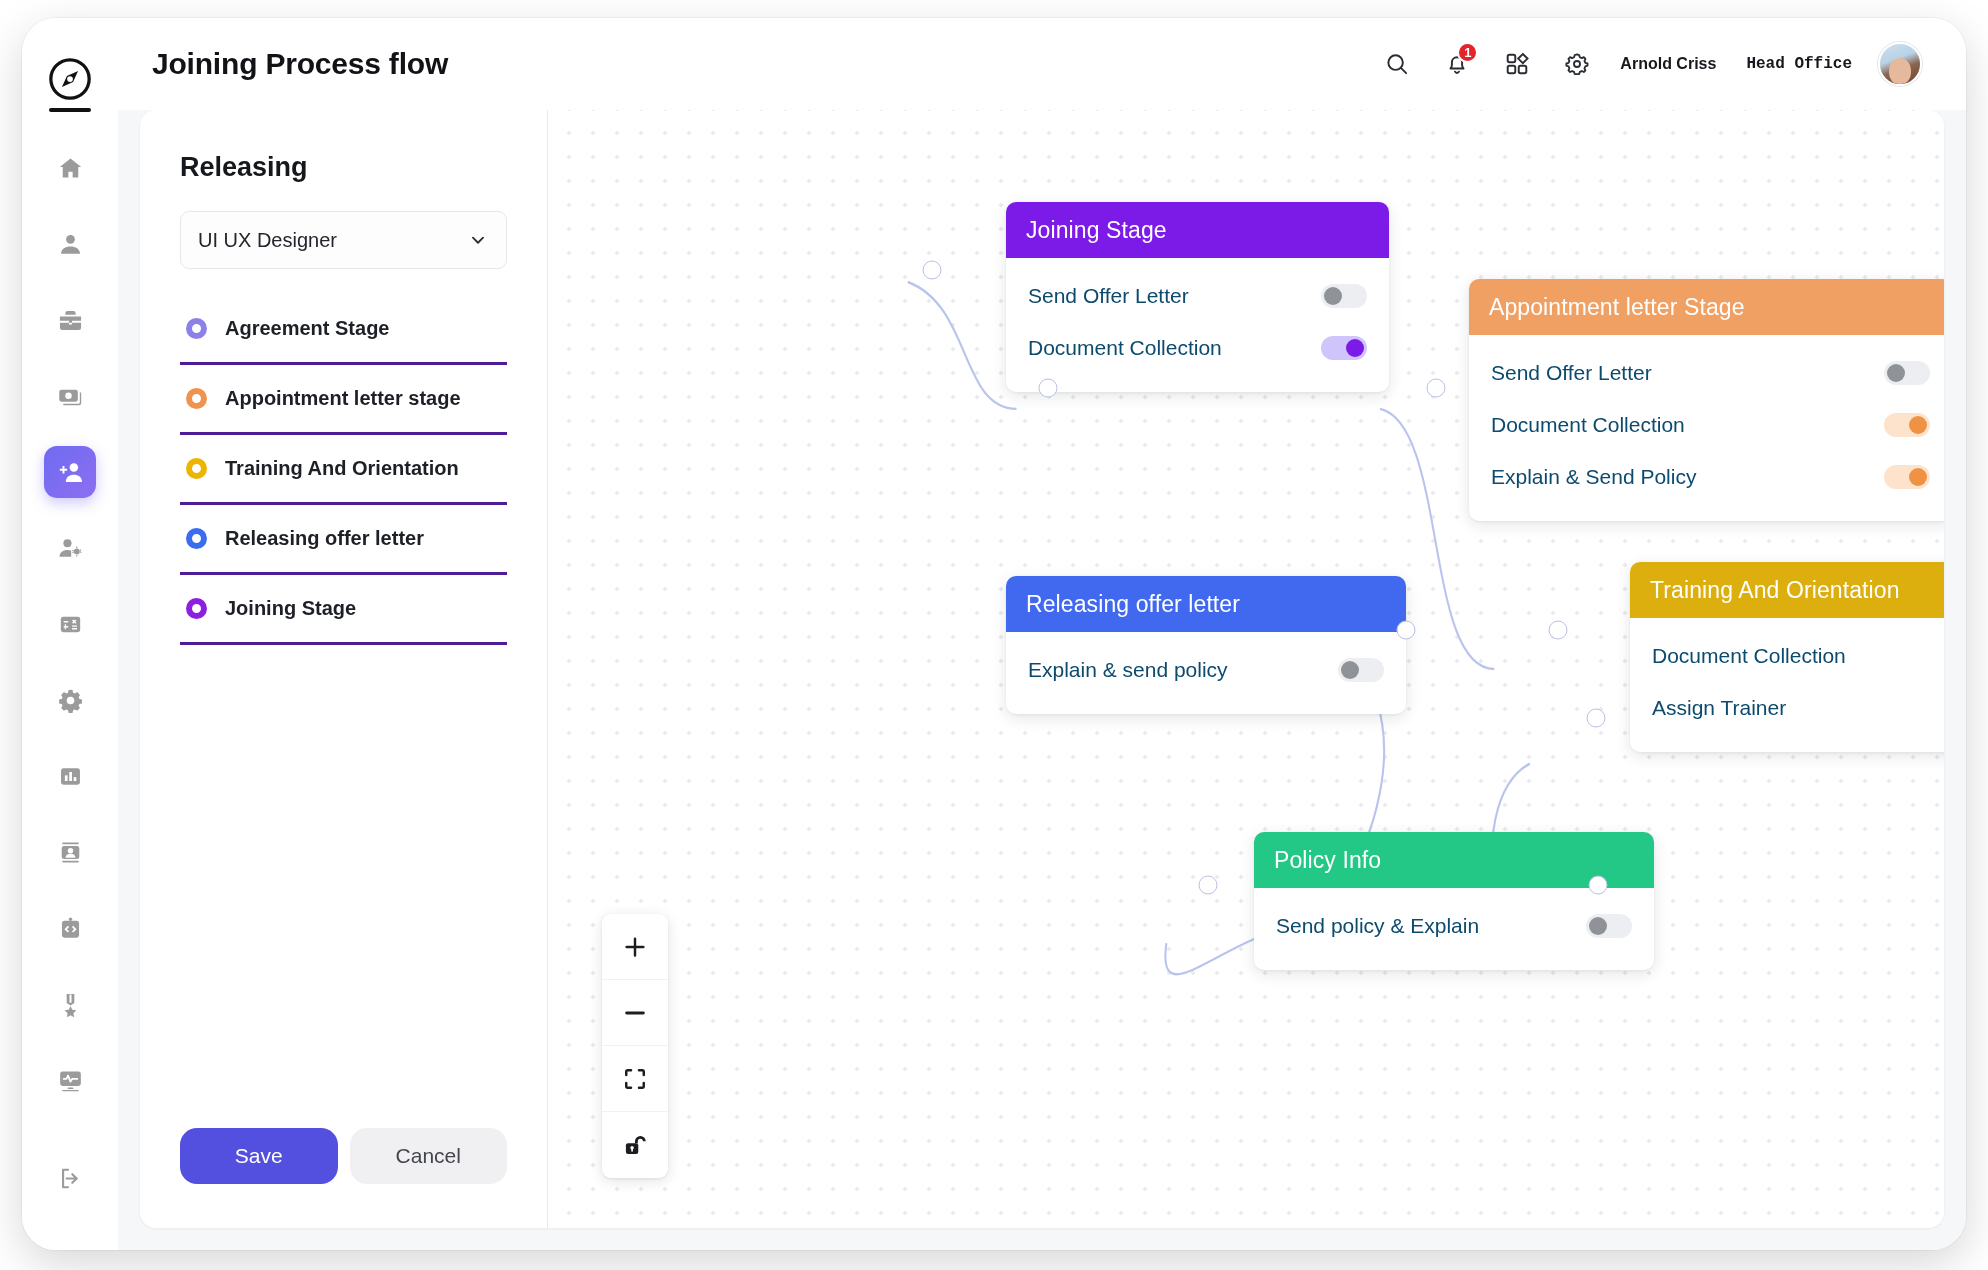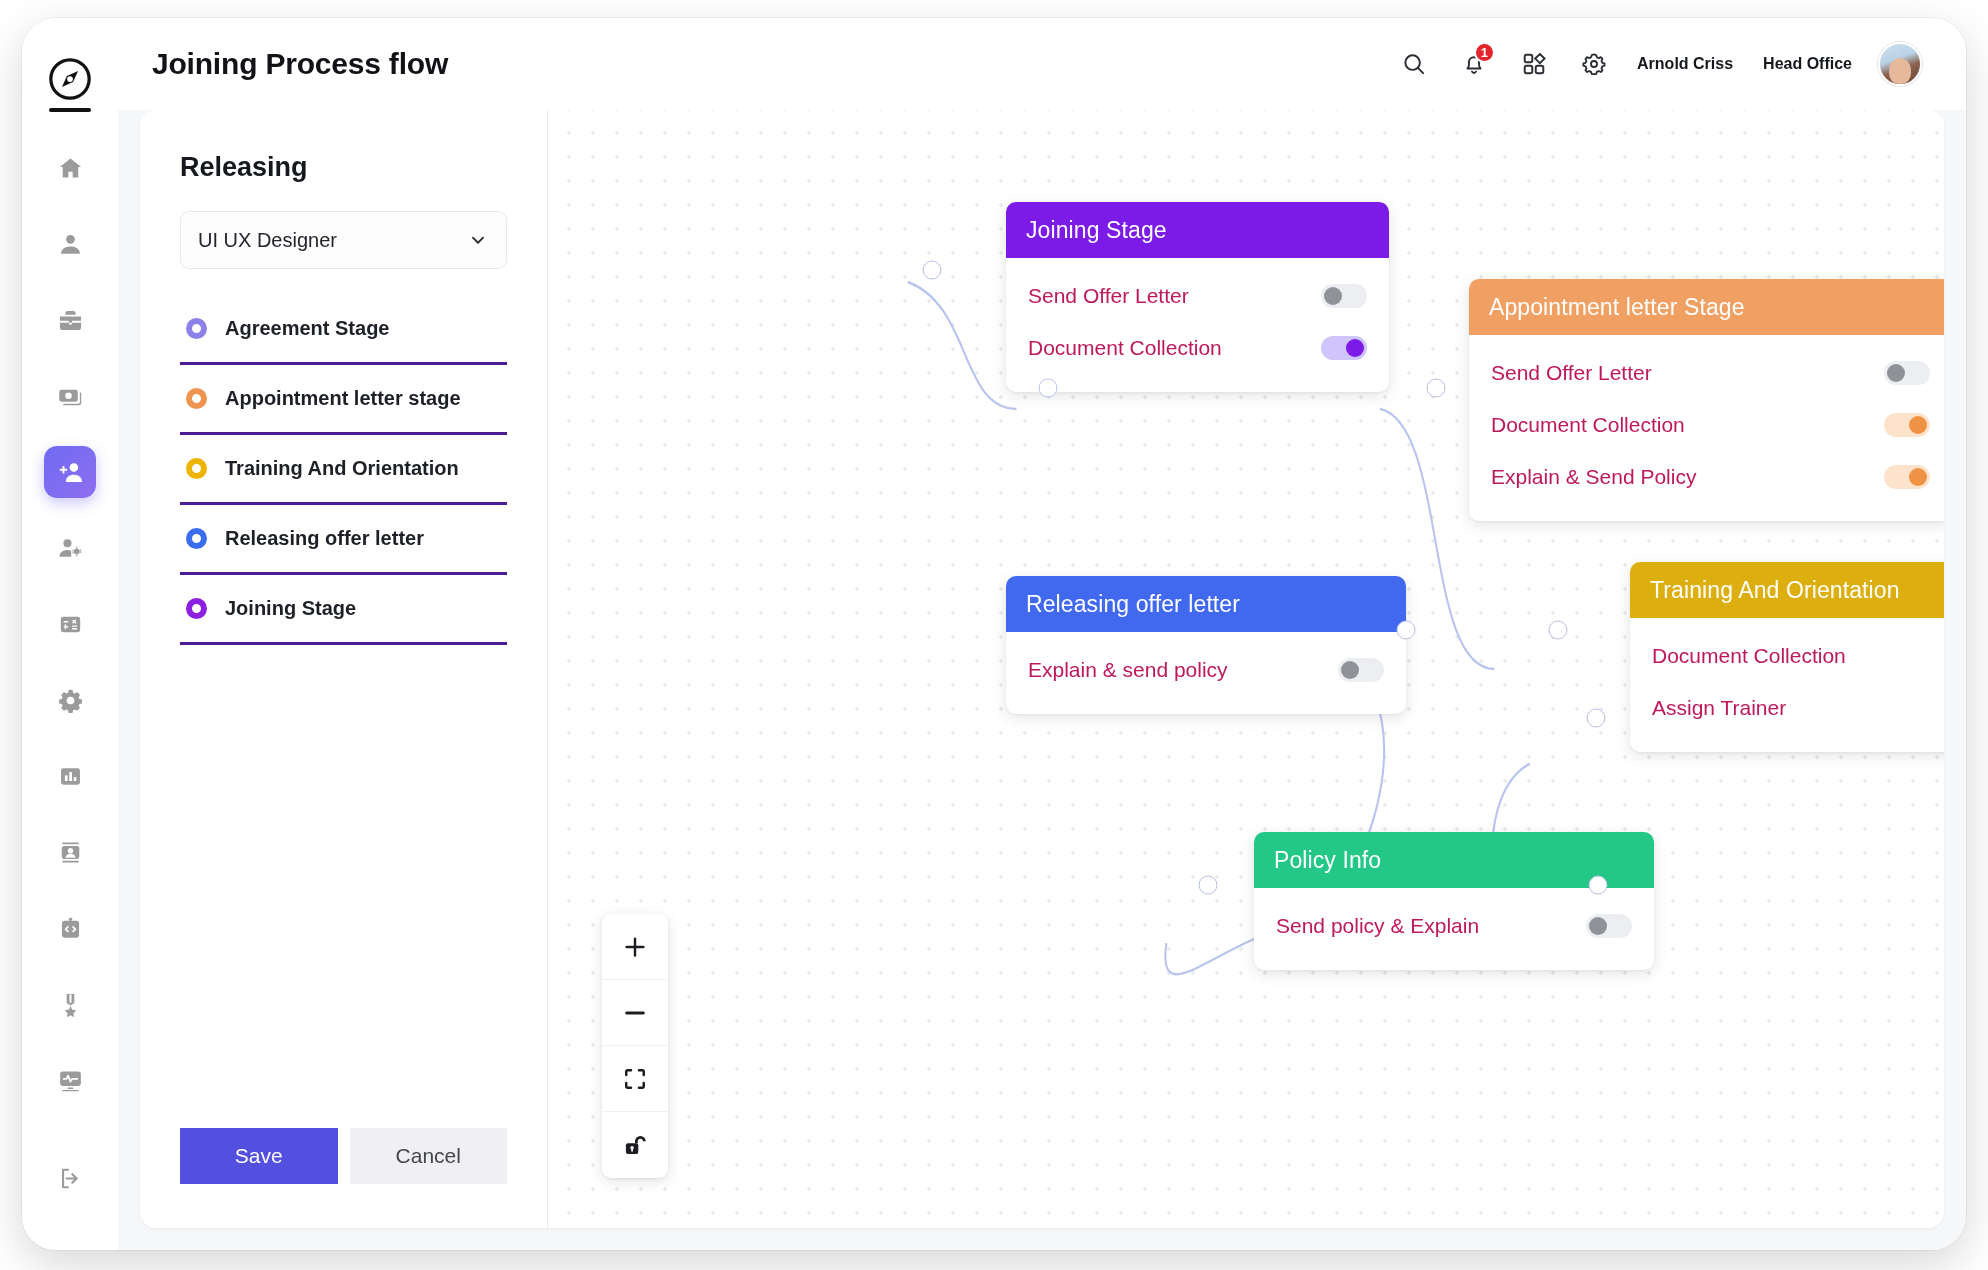--- a/index.html
+++ b/index.html
@@ -86,21 +86,21 @@
     position: absolute; top: -5px; right: -4px;
     min-width: 21px; height: 21px; padding: 0 5px;
     border-radius: 11px; background: #e3242b;
     color: #fff; font-size: 13px; font-weight: 700;
     display: flex; align-items: center; justify-content: center;
     line-height: 1; border: 2px solid #fff;
   }
   .user-name, .office-name {
     font-size: 16px; font-weight: 700; color: #15181d; white-space: nowrap;
   }
-  .office-name { margin-left: 4px; }
+  .office-name { margin-left: 4px; font-family: Liberation Mono, monospace; }
   .avatar {
     width: 44px; height: 44px; border-radius: 50%;
     background: linear-gradient(160deg,#cfe0ee 0%, #b9d2e6 38%, #8a6450 60%, #6d4434 100%);
     border: 2px solid #ffffff;
     box-shadow: 0 0 0 1px #e2e4e8;
     overflow: hidden; position: relative; flex: 0 0 44px;
   }
   .avatar::after {
     content: ""; position: absolute; left: 50%; top: 34%;
     width: 22px; height: 26px; transform: translateX(-50%);
@@ -163,21 +163,21 @@
     font-size: 20px; font-weight: 700; color: #1d2026;
     white-space: nowrap;
   }
 
   .panel-actions {
     margin-top: auto;
     display: flex; gap: 12px;
     padding: 0 0 44px 0;
   }
   .btn {
-    height: 56px; border-radius: 0; border: none;
+    height: 56px; border-radius: 17px; border: none;
     font-size: 21px; font-family: inherit;
     cursor: pointer;
     display: flex; align-items: center; justify-content: center;
   }
   .btn-save { width: 164px; background: #5350e0; color: #ffffff; font-weight: 400; }
   .btn-cancel { width: 164px; background: #f0f0f2; color: #43464d; }
 
   
   .canvas {
     flex: 1 1 auto; position: relative; min-width: 0;
@@ -203,21 +203,21 @@
     padding: 0 20px;
     color: #ffffff;
     font-size: 23px;
     letter-spacing: 0.1px;
   }
   .node-body { padding: 12px 22px 18px 22px; }
   .node-row {
     display: flex; align-items: center;
     height: 52px;
   }
-  .row-label { font-size: 21px; color: #be185d; white-space: nowrap; }
+  .row-label { font-size: 21px; color: #0c4a6e; white-space: nowrap; }
   .toggle {
     margin-left: auto;
     width: 46px; height: 24px; border-radius: 12px;
     position: relative; flex: 0 0 46px;
     cursor: pointer;
     background: #eceef1;
   }
   .toggle .knob {
     position: absolute; top: 3px; left: 3px;
     width: 18px; height: 18px; border-radius: 50%;

